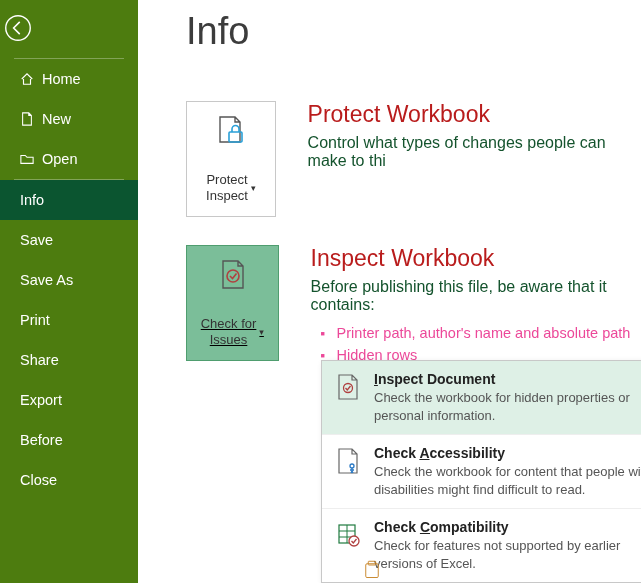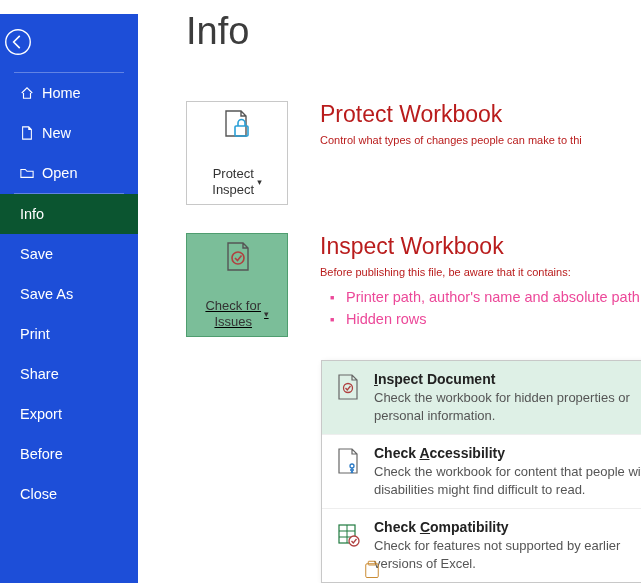--- a/index.html
+++ b/index.html
@@ -1,39 +1,39 @@
 <!DOCTYPE html>
 <html><head>
 <meta charset="utf-8">
 <style>
 * { margin: 0; padding: 0; box-sizing: border-box; font-family: "Segoe UI", Arial, sans-serif; }
 body { width: 641px; height: 583px; overflow: hidden; display: flex; background: #fff; }
 
-.sidebar { width: 138px; background: #1d4ed8; color: #fff; display: flex; flex-direction: column; padding-top: 10px; margin-top: 14px; }
+.sidebar { width: 138px; background: #4d7c0f; color: #fff; display: flex; flex-direction: column; padding-top: 10px; }
 .back-btn { width: 36px; height: 36px; margin-left: 0; margin-bottom: 12px; display: flex; align-items: center; justify-content: center; cursor: pointer; }
 .back-btn svg { width: 28px; height: 28px; }
 .nav-group { border-top: 1px solid rgba(255,255,255,.3); margin: 0 14px; }
 .nav-group:first-of-type { border-top: none; }
 .nav-item { display: flex; align-items: center; gap: 8px; padding: 12px 8px 12px 6px; font-size: 14.5px; cursor: pointer; margin: 0 -14px; padding-left: 20px; }
 .nav-item.with-icon svg { width: 14px; height: 14px; flex-shrink: 0; }
 .nav-item.no-icon { padding-left: 20px; }
 .nav-item.active { background: #0b5530; }
 
 .main { flex: 1; padding: 10px 0 0 48px; position: relative; }
 .page-title { font-size: 38px; font-weight: 300; color: #3c3c3c; margin-bottom: 48px; }
 
 .card-row { display: flex; align-items: flex-start; gap: 32px; margin-bottom: 28px; }
-.card-btn { width: 102px; height: 104px; border: 1px solid #c8c8c8; background: #fff; display: flex; flex-direction: column; align-items: center; justify-content: center; gap: 24px; cursor: pointer; }
+.card-btn { width: 102px; height: 116px; border: 1px solid #c8c8c8; background: #fff; display: flex; flex-direction: column; align-items: center; justify-content: center; gap: 24px; cursor: pointer; }
 .card-btn.active { background: #7bbe99; border-color: #4f9d6f; text-decoration: underline; }
 .card-btn .icon-slot { width: 34px; height: 34px; display: flex; align-items: center; justify-content: center; }
 .card-btn .label { font-size: 13px; color: #333; text-align: center; line-height: 1.2; display: flex; align-items: center; gap: 3px; }
 .card-btn .chev { font-size: 9px; }
 
 .section-title { font-size: 23px; font-weight: 400; color: #b91c1c; margin-bottom: 6px; }
-.section-desc { font-size: 11px; color: #b91c1c; }
+.section-desc { font-size: 16px; color: #14532d; }
 .bullets { margin-top: 8px; list-style: none; }
 .bullets li { font-size: 14.5px; color: #ec4899; padding: 3px 0 3px 26px; position: relative; }
 .bullets li::before { content: "■"; font-size: 7px; position: absolute; left: 10px; top: 8px; }
 
 .dropdown { position: absolute; left: 183px; top: 360px; width: 346px; background: #fff; border: 1px solid #c8c8c8; box-shadow: 2px 2px 6px rgba(0,0,0,.12); }
 .dd-item { display: flex; gap: 14px; padding: 10px 14px; cursor: pointer; border-bottom: 1px solid #eee; }
 .dd-item:last-child { border-bottom: none; }
 .dd-item.hover { background: #def0e6; }
 .dd-item .dd-icon { width: 24px; height: 28px; flex-shrink: 0; margin-top: 2px; }
 .dd-item .dd-title { font-size: 14px; font-weight: 600; color: #222; }

